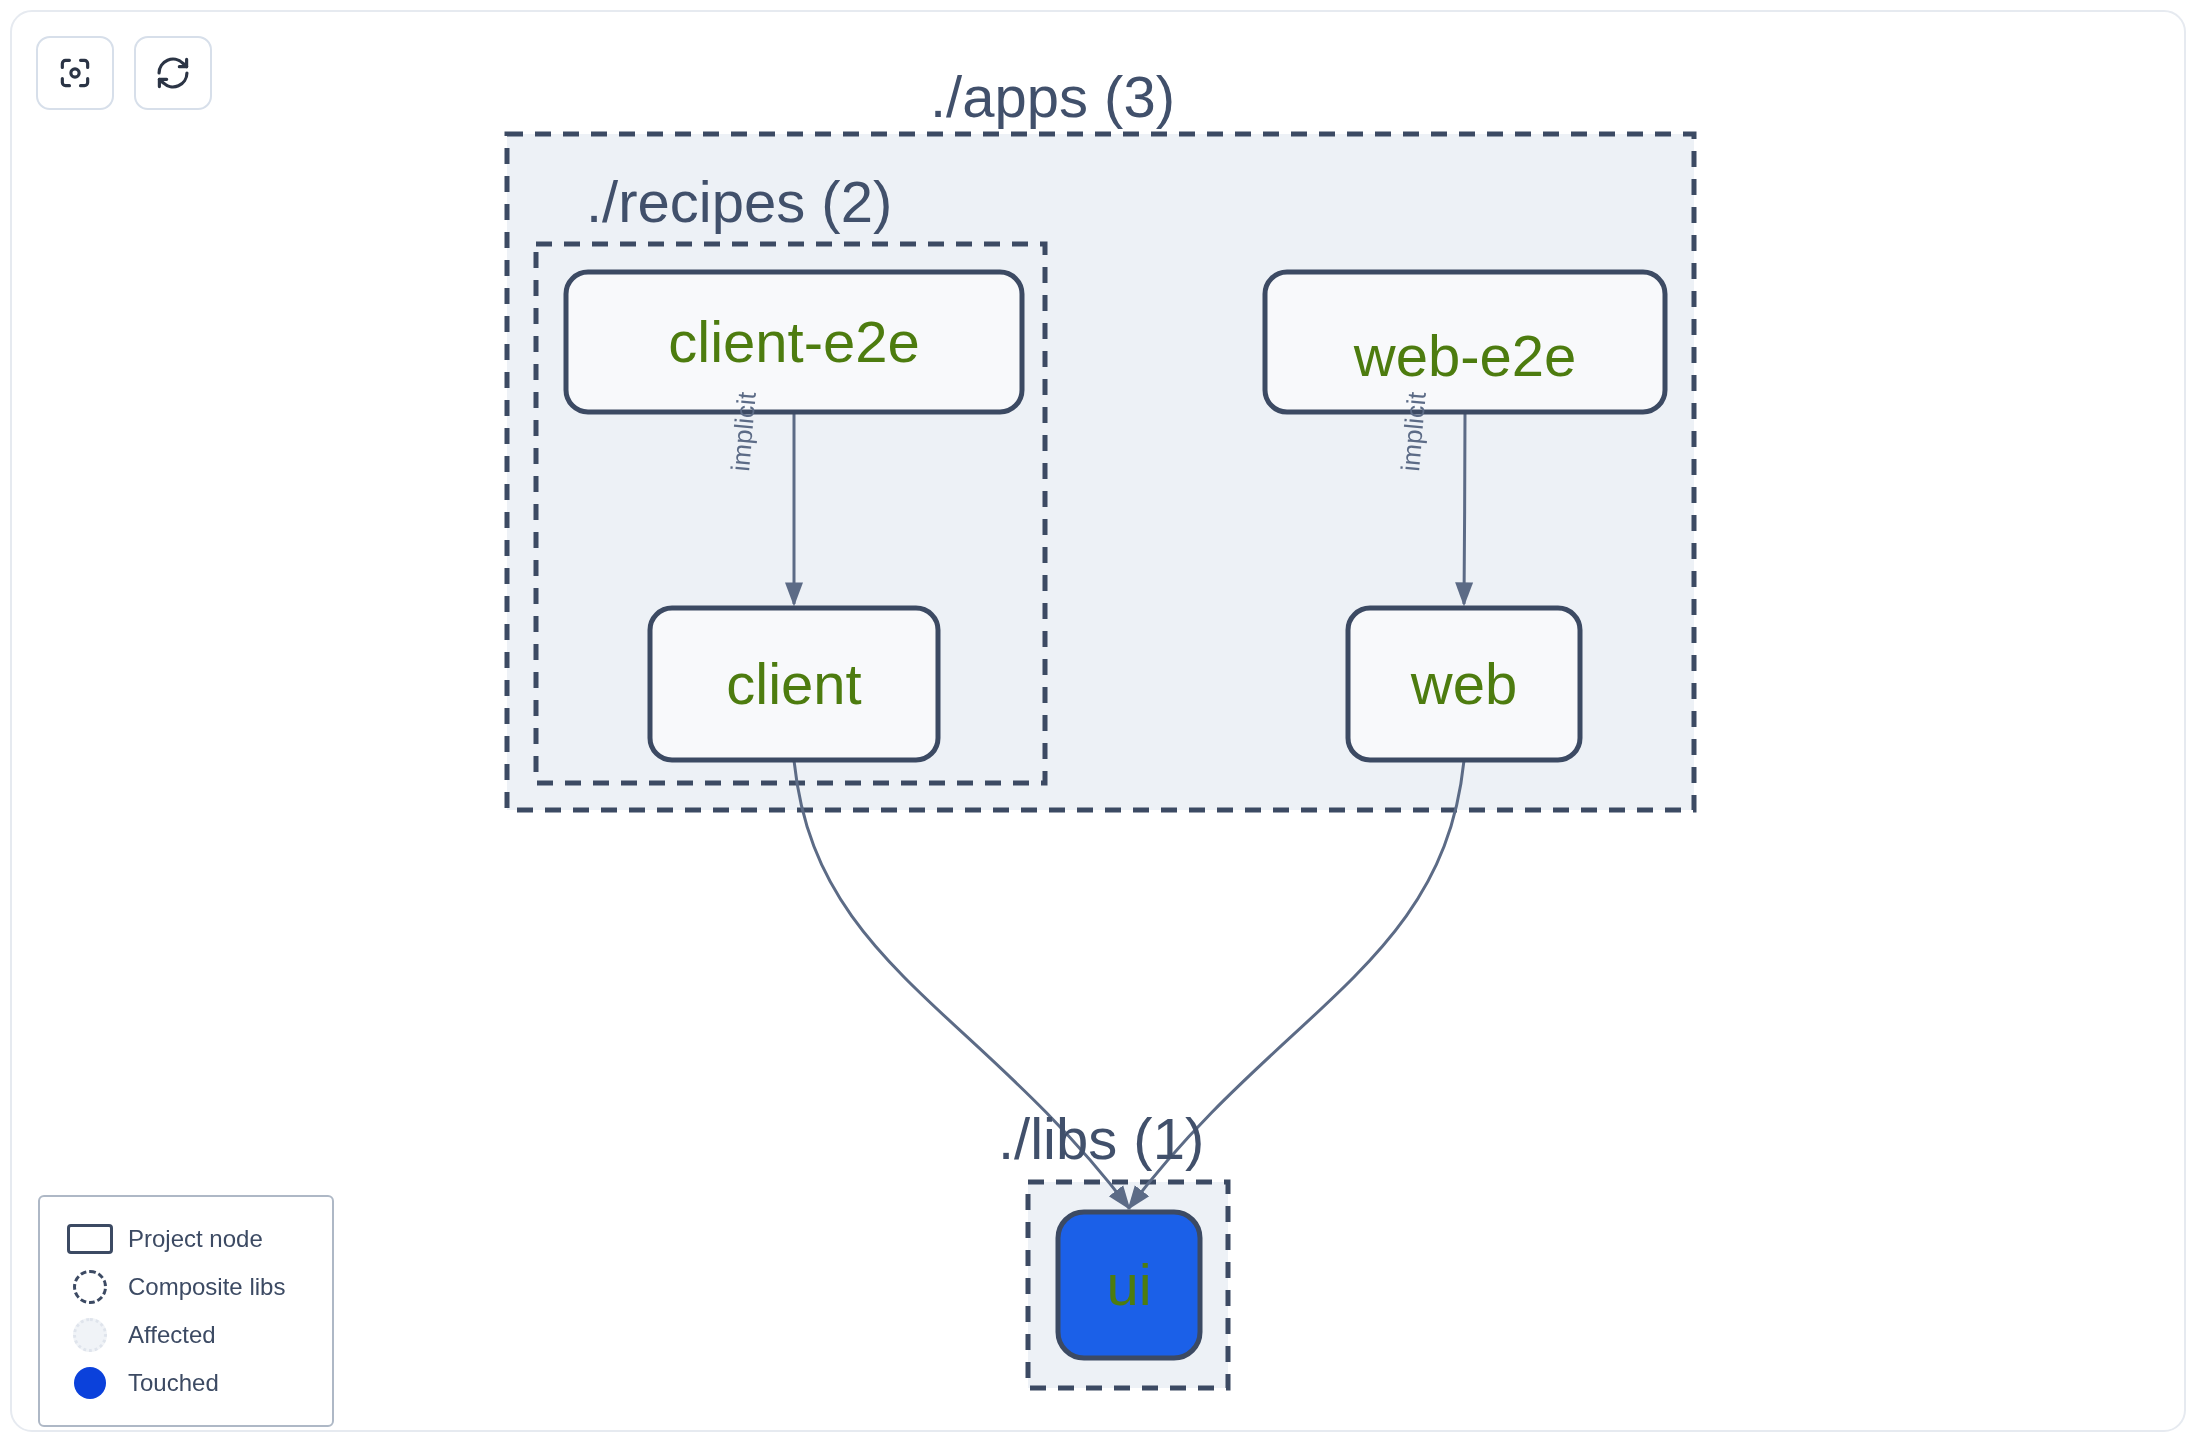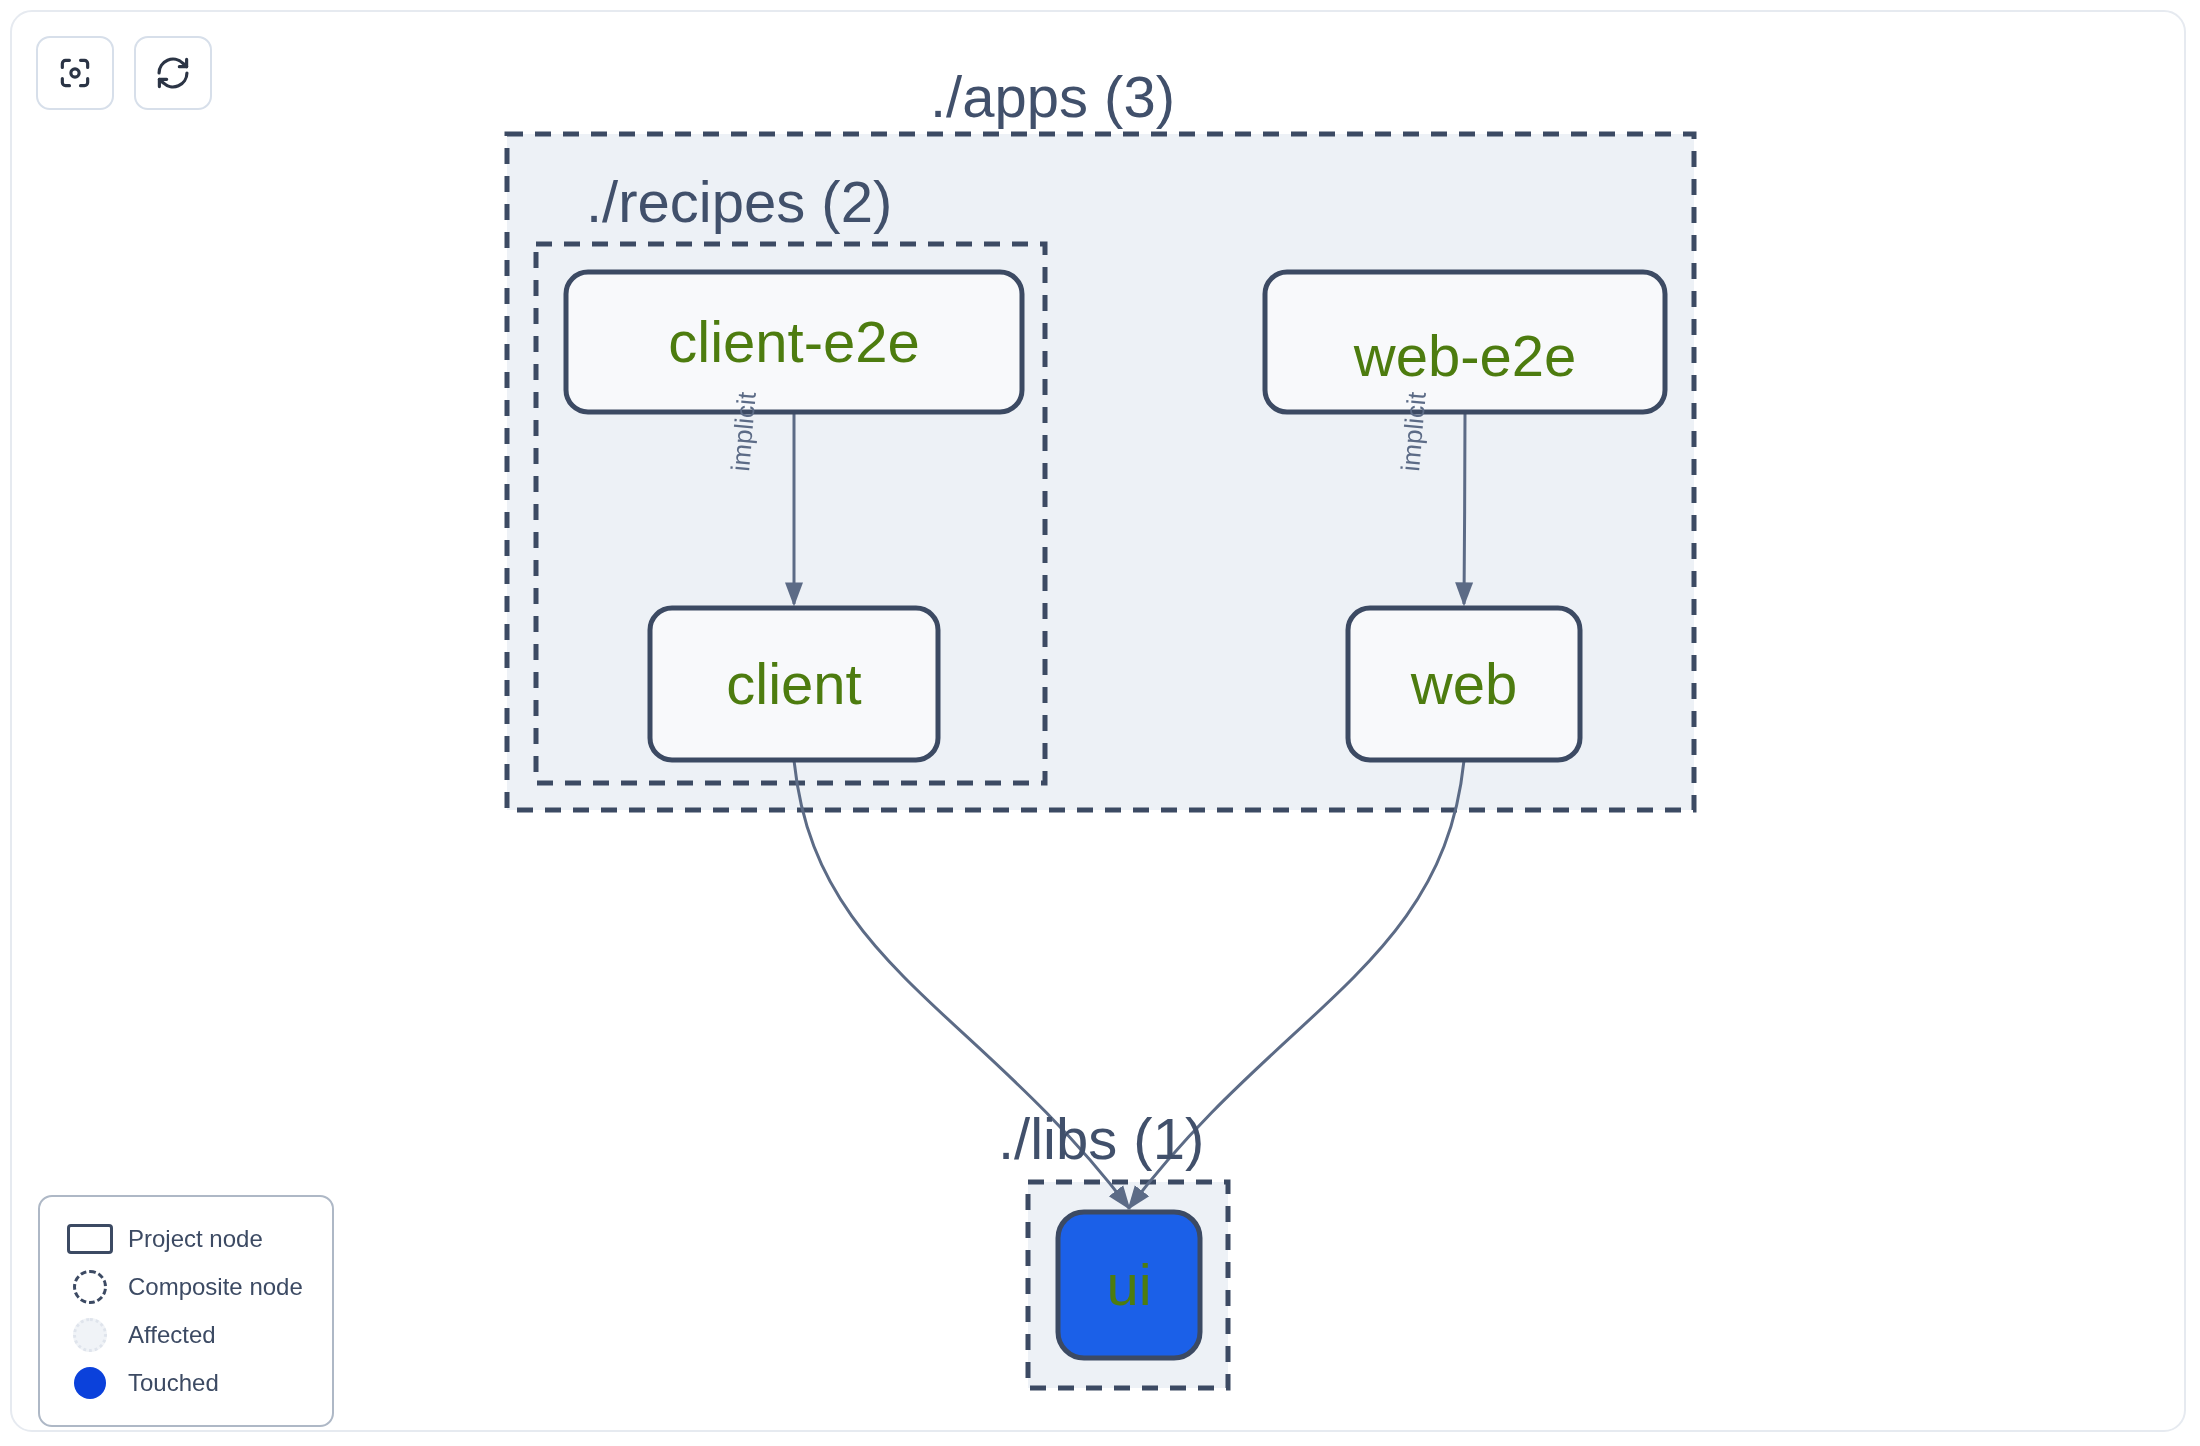--- a/index.html
+++ b/index.html
@@ -103,21 +103,21 @@
     pointer-events: none;
   }
 
   
   .legend {
     position: absolute;
     left: 38px;
     top: 1195px;
     width: 296px;
     border: 2px solid #aeb8c6;
-    border-radius: 14px;
+    border-radius: 6px;
     background: #ffffff;
     padding: 18px 22px;
     box-sizing: border-box;
     z-index: 40;
   }
   .legend-row {
     display: flex;
     align-items: center;
     height: 48px;
   }
@@ -243,21 +243,21 @@
         <div class="legend-row">
           <span class="legend-swatch">
             <span class="sw-project"></span>
           </span>
           <span class="legend-text">Project node</span>
         </div>
         <div class="legend-row">
           <span class="legend-swatch">
             <span class="sw-composite"></span>
           </span>
-          <span class="legend-text">Composite node</span>
+          <span class="legend-text">Composite libs</span>
         </div>
         <div class="legend-row">
           <span class="legend-swatch">
             <span class="sw-affected"></span>
           </span>
           <span class="legend-text">Affected</span>
         </div>
         <div class="legend-row">
           <span class="legend-swatch">
             <span class="sw-touched"></span>

